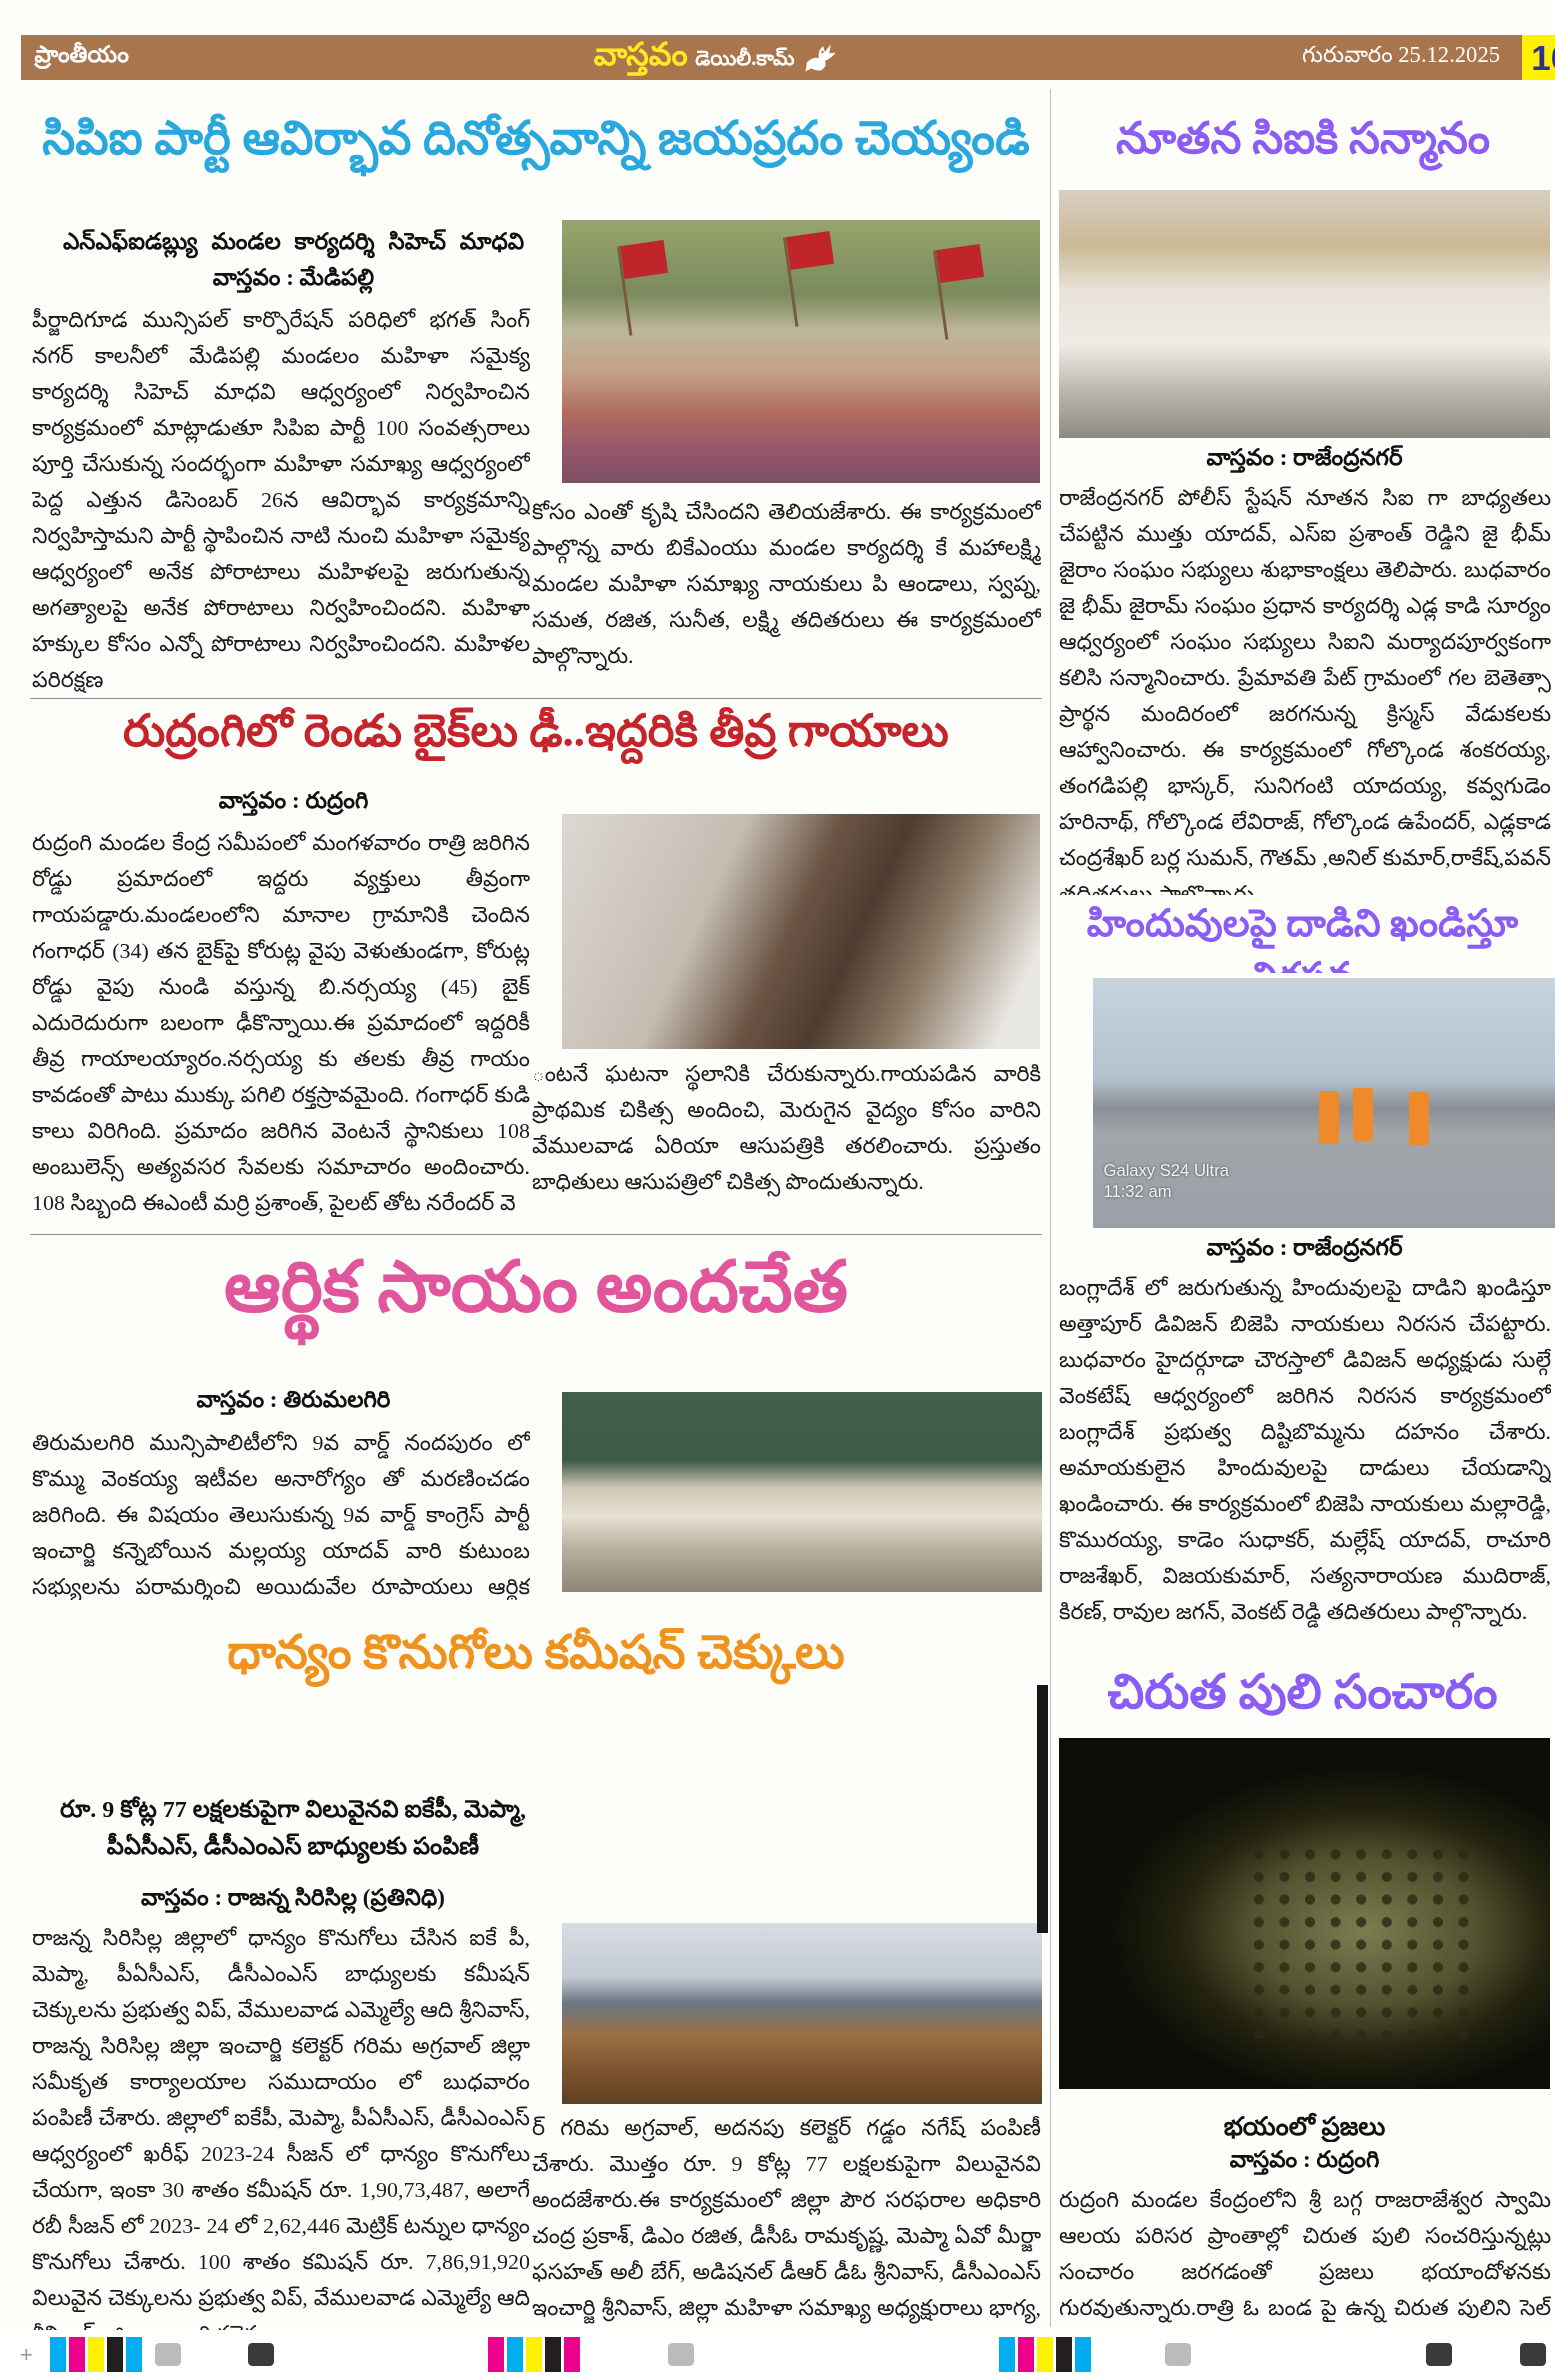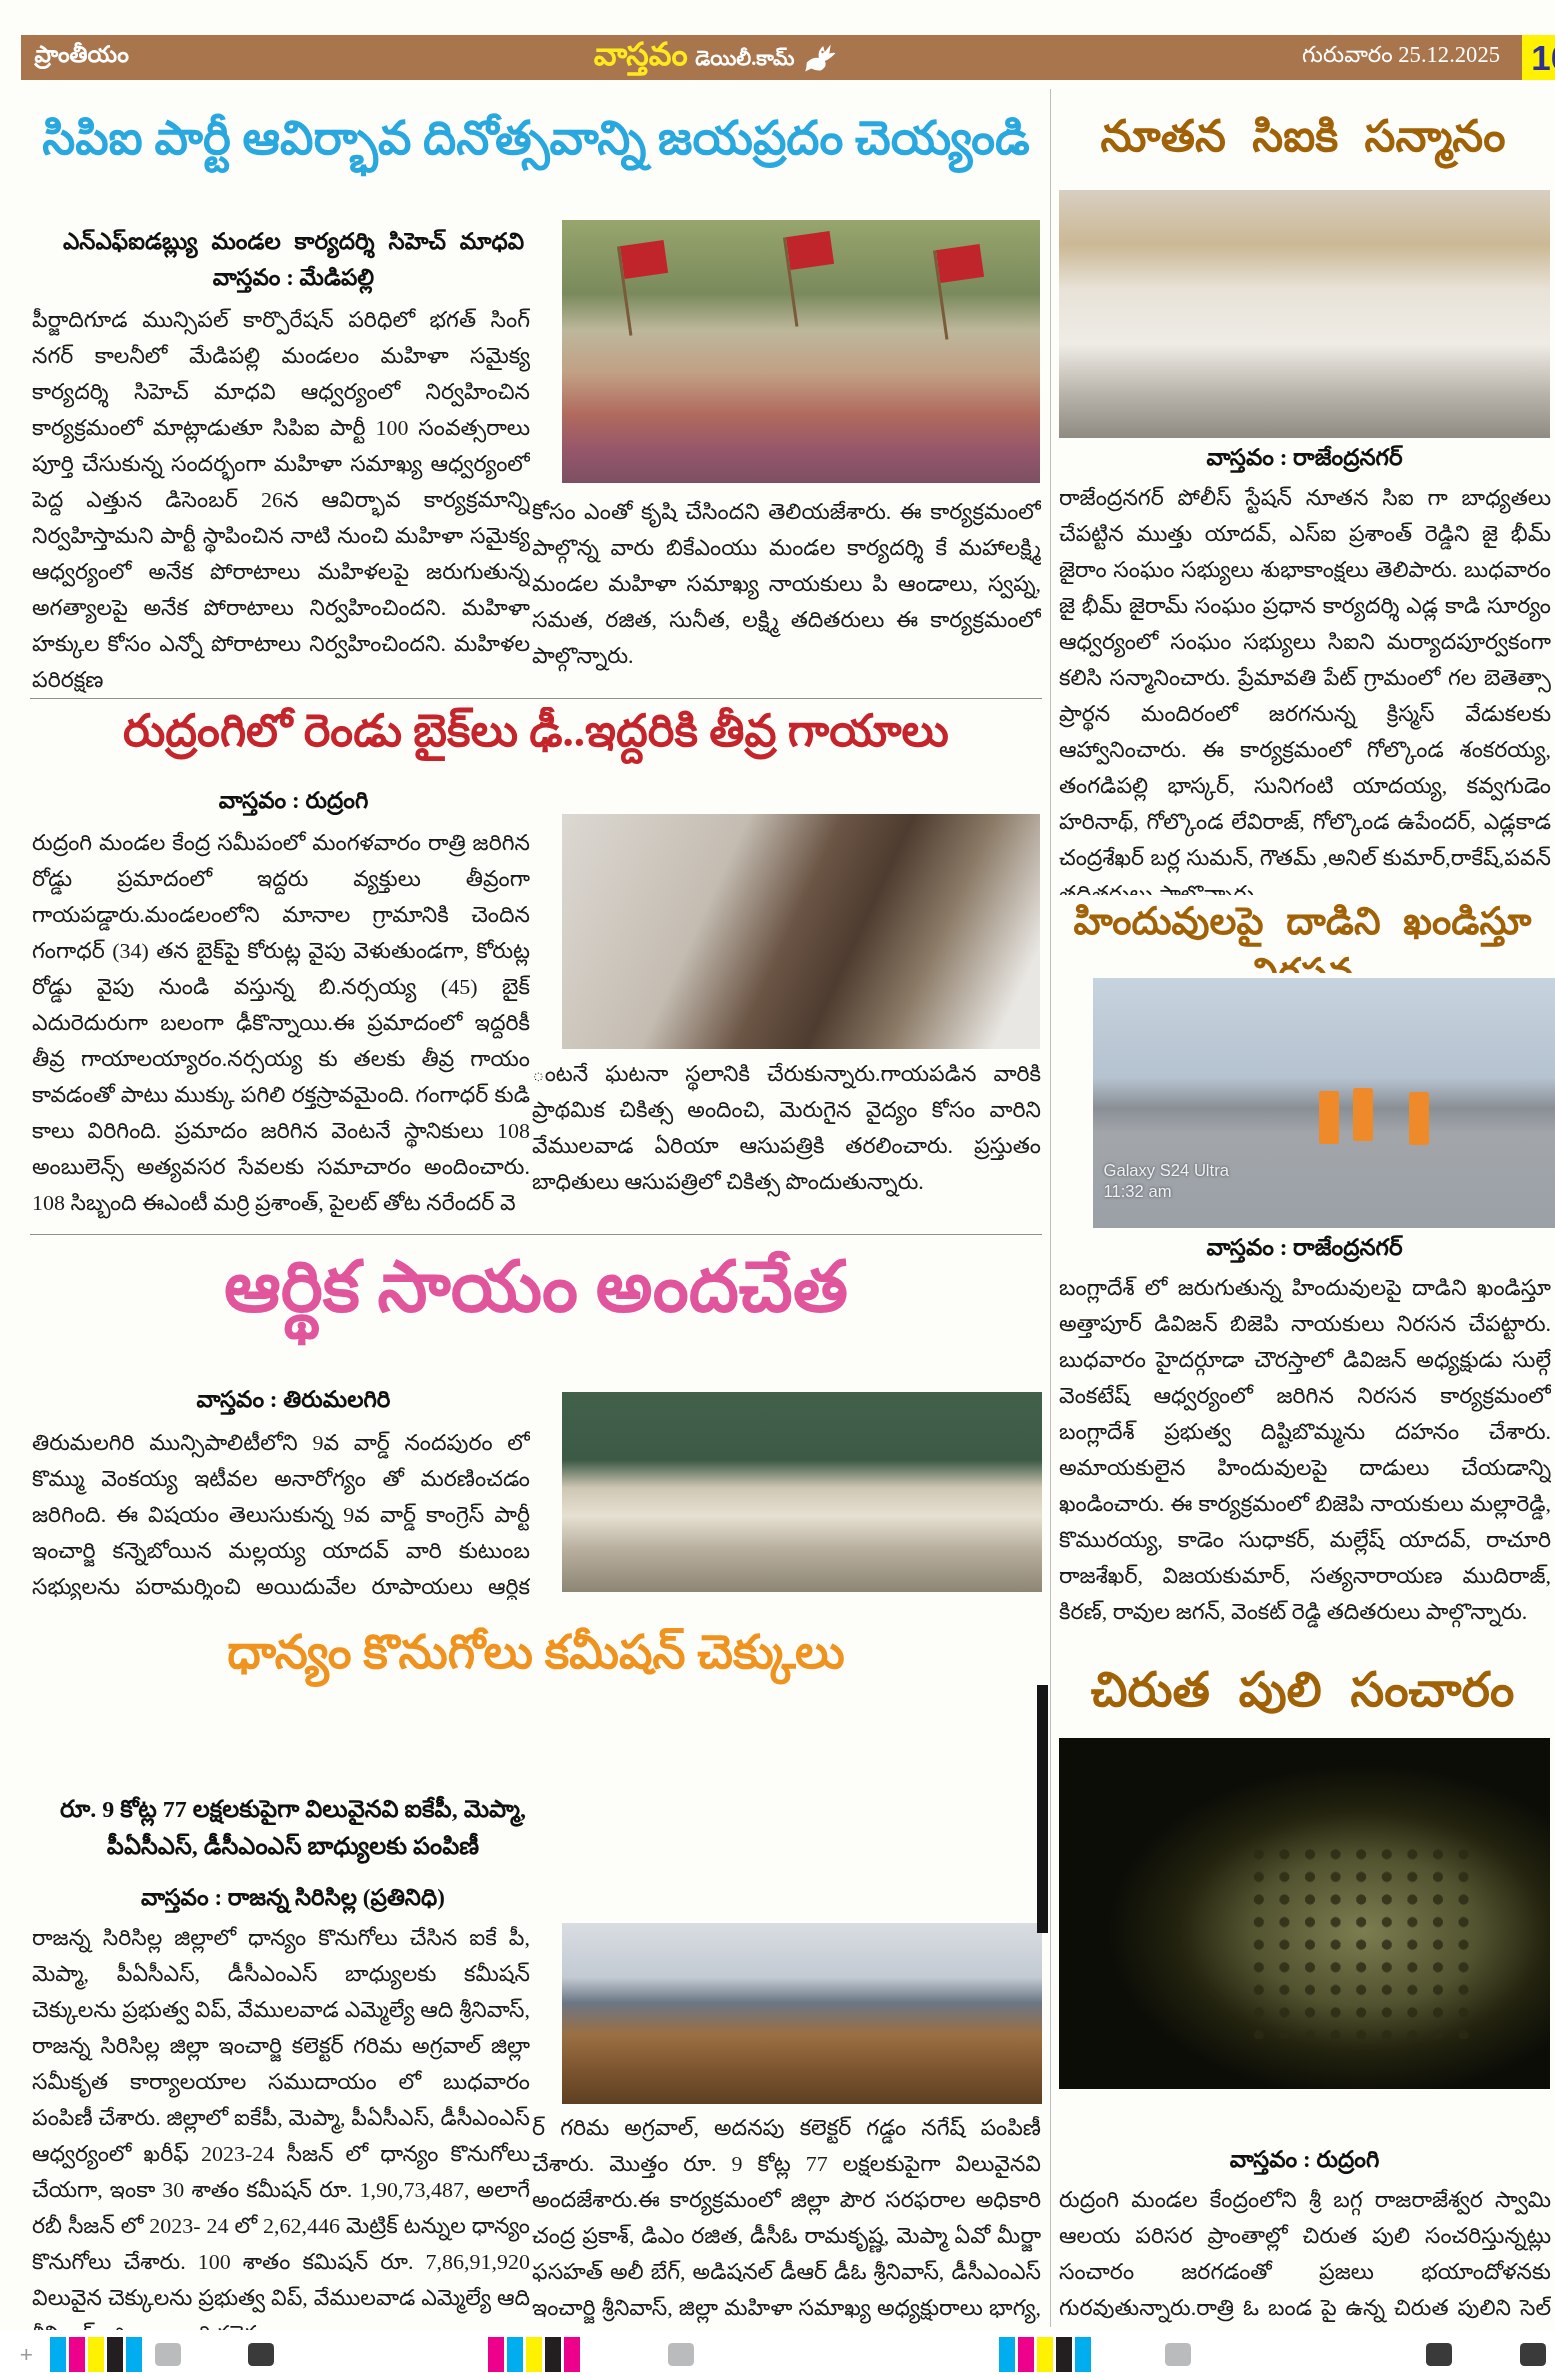--- a/index.html
+++ b/index.html
@@ -25,21 +25,21 @@
     color:#2e3192; font-size:35px; font-weight:bold; display:flex; align-items:center; justify-content:center;
     font-family:"Liberation Sans","DejaVu Sans",sans-serif;
   }
 
   
   .headline{font-weight:bold; text-align:center; overflow:hidden;}
   .hl-blue{color:#29a8e0; font-size:47px; line-height:1.15;}
   .hl-red{color:#c5242b; font-size:45px; line-height:1.1;}
   .hl-pink{color:#e0559b; font-size:71px; line-height:1.05;}
   .hl-orange{color:#f0921e; font-size:47px; line-height:1.1;}
-  .hl-black{color:#a16207;font-family:Liberation Mono, monospace;}
+  .hl-black{color:#8b5cf6;}
   .byline{font-size:23px; font-weight:bold; text-align:center; color:#111; overflow:hidden;font-family:Liberation Mono, monospace;}
   .dateline{font-size:23px; font-weight:bold; text-align:center; color:#111; overflow:hidden;}
   .subhead{font-size:24px; font-weight:bold; text-align:center; color:#111; line-height:1.55; overflow:hidden;}
   .body-tx{font-size:22px; line-height:36px; text-align:justify; color:#1b1b1b; overflow:hidden;}
 
   .rule-h{position:absolute; border-top:1.5px solid #8f8f8f;}
   .rule-v{position:absolute; border-left:1.5px solid #bdbdbd;}
   .scan-bar{position:absolute; background:#161616;}
 
   
@@ -145,20 +145,21 @@
       <span>11:32 am</span>
     </span>
   </div>
   <div class="abs dateline" style="left:1059px; top:1235px; width:491px; height:33px;">వాస్తవం : రాజేంద్రనగర్</div>
   <div class="abs body-tx" style="left:1059px; top:1270px; width:492px; height:391px;">బంగ్లాదేశ్ లో జరుగుతున్న హిందువులపై దాడిని ఖండిస్తూ అత్తాపూర్ డివిజన్ బిజెపి నాయకులు నిరసన చేపట్టారు. బుధవారం హైదర్గూడా చౌరస్తాలో డివిజన్ అధ్యక్షుడు సుల్గే వెంకటేష్ ఆధ్వర్యంలో జరిగిన నిరసన కార్యక్రమంలో బంగ్లాదేశ్ ప్రభుత్వ దిష్టిబొమ్మను దహనం చేశారు. అమాయకులైన హిందువులపై దాడులు చేయడాన్ని ఖండించారు. ఈ కార్యక్రమంలో బిజెపి నాయకులు మల్లారెడ్డి, కొమురయ్య, కాడెం సుధాకర్, మల్లేష్ యాదవ్, రాచూరి రాజశేఖర్, విజయకుమార్, సత్యనారాయణ ముదిరాజ్, కిరణ్, రావుల జగన్, వెంకట్ రెడ్డి తదితరులు పాల్గొన్నారు.</div>
 
   <div class="abs headline hl-black" style="left:1052px; top:1664px; width:501px; height:71px; font-size:48px;">చిరుత పులి సంచారం</div>
   <div class="photo ph-leopard" style="left:1059px; top:1738px; width:491px; height:351px;">
     <span class="spots"></span>
   </div>
+  <div class="abs subhead" style="left:1059px; top:2107px; width:491px; height:35px; font-size:25.6px;">భయంలో ప్రజలు</div>
   <div class="abs dateline" style="left:1059px; top:2147px; width:491px; height:33px;">వాస్తవం : రుద్రంగి</div>
   <div class="abs body-tx" style="left:1059px; top:2182px; width:492px; height:147px;">రుద్రంగి మండల కేంద్రంలోని శ్రీ బగ్గ రాజరాజేశ్వర స్వామి ఆలయ పరిసర ప్రాంతాల్లో చిరుత పులి సంచరిస్తున్నట్లు సంచారం జరగడంతో ప్రజలు భయాందోళనకు గురవుతున్నారు.రాత్రి ఓ బండ పై ఉన్న చిరుత పులిని సెల్ ఫోన్‌లో ఆ వైపు వెళ్తున్న వ్యక్తులు చిత్రీకరించి ప్రజలకు సమాచారం అందించారు.చిరుత సంచరించి నట్లు బడినట్లు చెబుతున్న గ్రామస్తులు తెలిపారు.రుద్రంగి, మద్రిమల్లు, మానాల ప్రాంతంలో చిరుత పులిని ఉన్నట్లు ఫారెస్ట్ అధికారులు ధ్రువీకరించారు.</div>
 
   <div class="print-strip">
     <span class="plus" style="left:16.6px;">+</span>
     <span class="bars" style="left:50px;">
       <span class="c"></span>
         <span class="m"></span>
         <span class="y"></span>
         <span class="k"></span>

